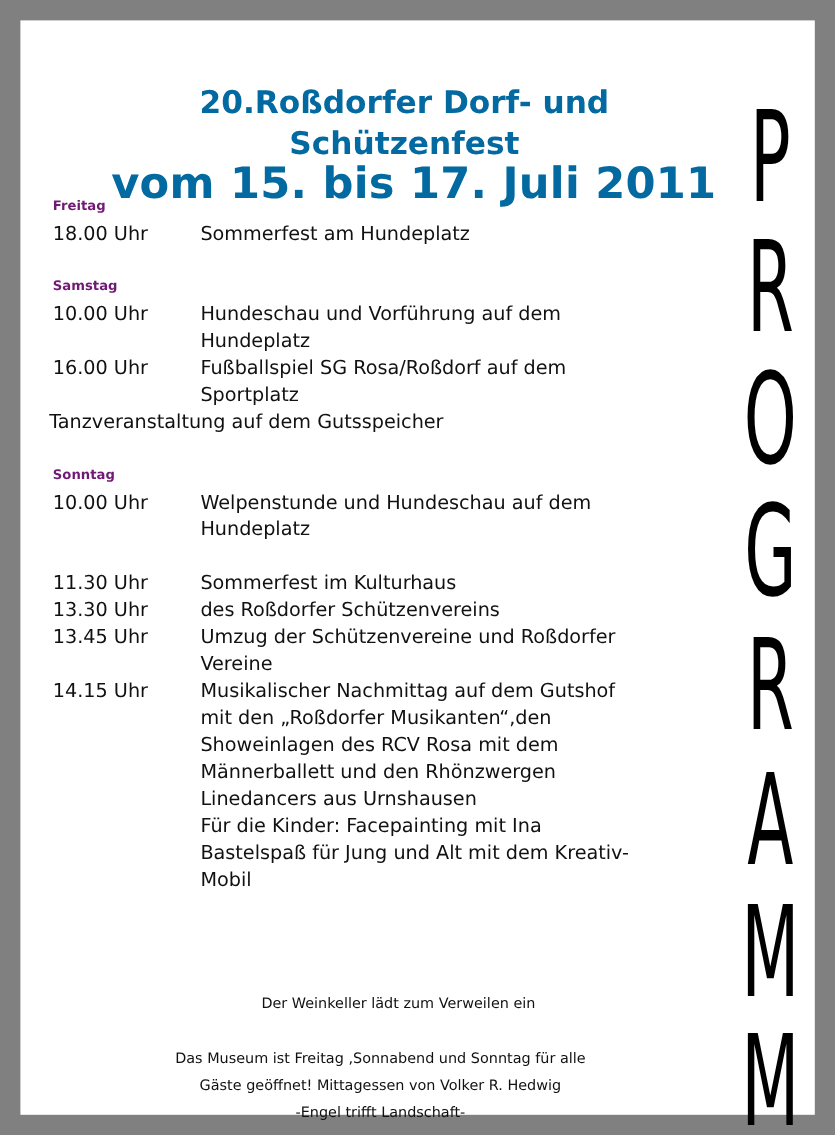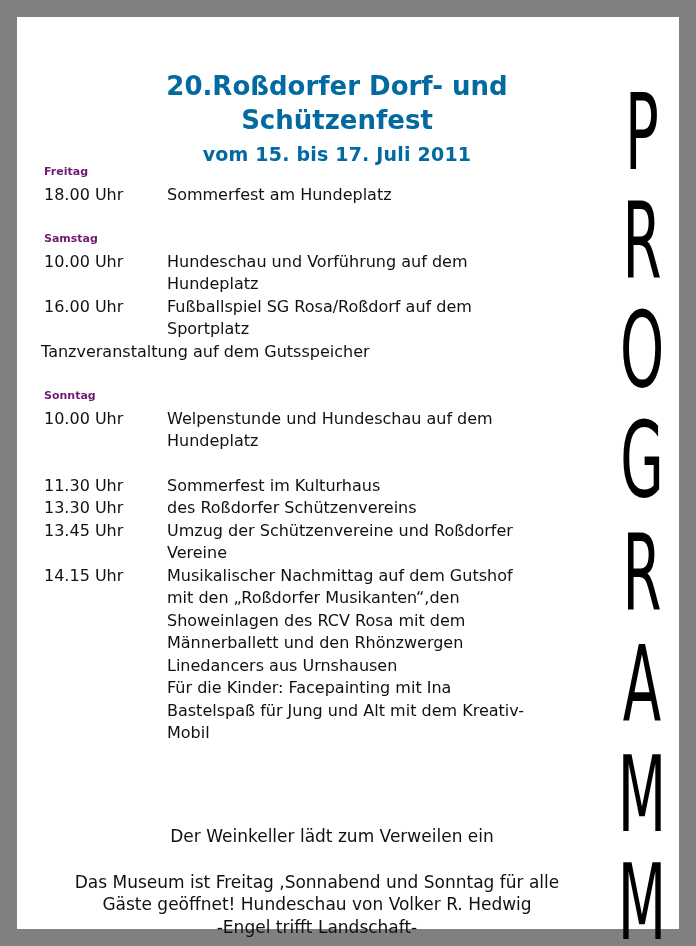--- a/index.html
+++ b/index.html
@@ -21,21 +21,21 @@
     position: absolute;
     left: 60px; top: 52px;
     width: 520px;
     text-align: center;
     font-weight: bold;
     font-size: 26px;
     line-height: 34px;
     color: #0369a1;
   }
   .title .l1, .title .l2 { display: block; }
-  .title .l3 { display: block; font-size: 19px; letter-spacing: 0.2px; }
+  .title .l3 { display: block; font-size: 36px; letter-spacing: 0.2px; text-align: right; }
 
   .schedule {
     position: absolute;
     left: 27px; top: 144px;
     width: 540px;
     font-size: 16px;
     line-height: 22.5px;
   }
   .day {
     font-weight: bold;
@@ -48,21 +48,21 @@
   .desc { flex: 1; }
   .desc span { display: block; }
   .gap { height: 22px; }
   .gap-sm { height: 22px; }
 
   .footer {
     position: absolute;
     left: 20px; top: 808px;
     width: 560px;
     text-align: center;
-    font-size: 17px;
+    font-size: 12px;
     line-height: 22.5px;
   }
   .footer .wein { display: block; margin-left: 30px; }
   .footer .museum { display: block; margin-top: 23px; }
   .footer .museum span { display: block; }
 
   .vertical {
     position: absolute;
     left: 580px; top: 48px;
     width: 90px;
@@ -168,21 +168,21 @@
         <span>Bastelspaß für Jung und Alt mit dem Kreativ-</span>
         <span>Mobil</span>
       </div>
     </div>
   </div>
 
   <div class="footer">
     <span class="wein">Der Weinkeller lädt zum Verweilen ein</span>
     <div class="museum">
       <span>Das Museum ist Freitag ,Sonnabend und Sonntag für alle</span>
-      <span>Gäste geöffnet! Hundeschau von Volker R. Hedwig</span>
+      <span>Gäste geöffnet! Mittagessen von Volker R. Hedwig</span>
       <span>-Engel trifft Landschaft-</span>
     </div>
   </div>
 
   <div class="vertical">
     <div class="vletter" style="top:0px">P</div>
     <div class="vletter" style="top:108px">R</div>
     <div class="vletter" style="top:218px">O</div>
     <div class="vletter" style="top:328px">G</div>
     <div class="vletter" style="top:440px">R</div>

